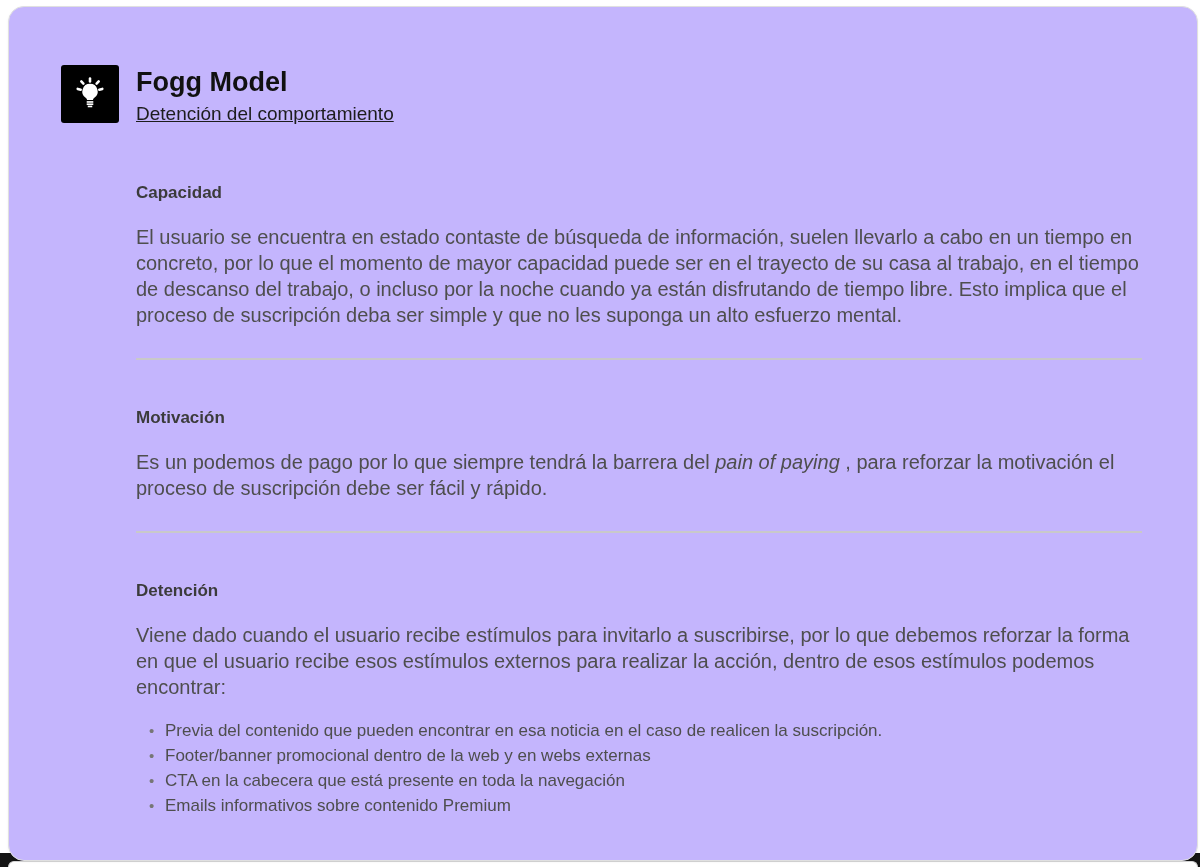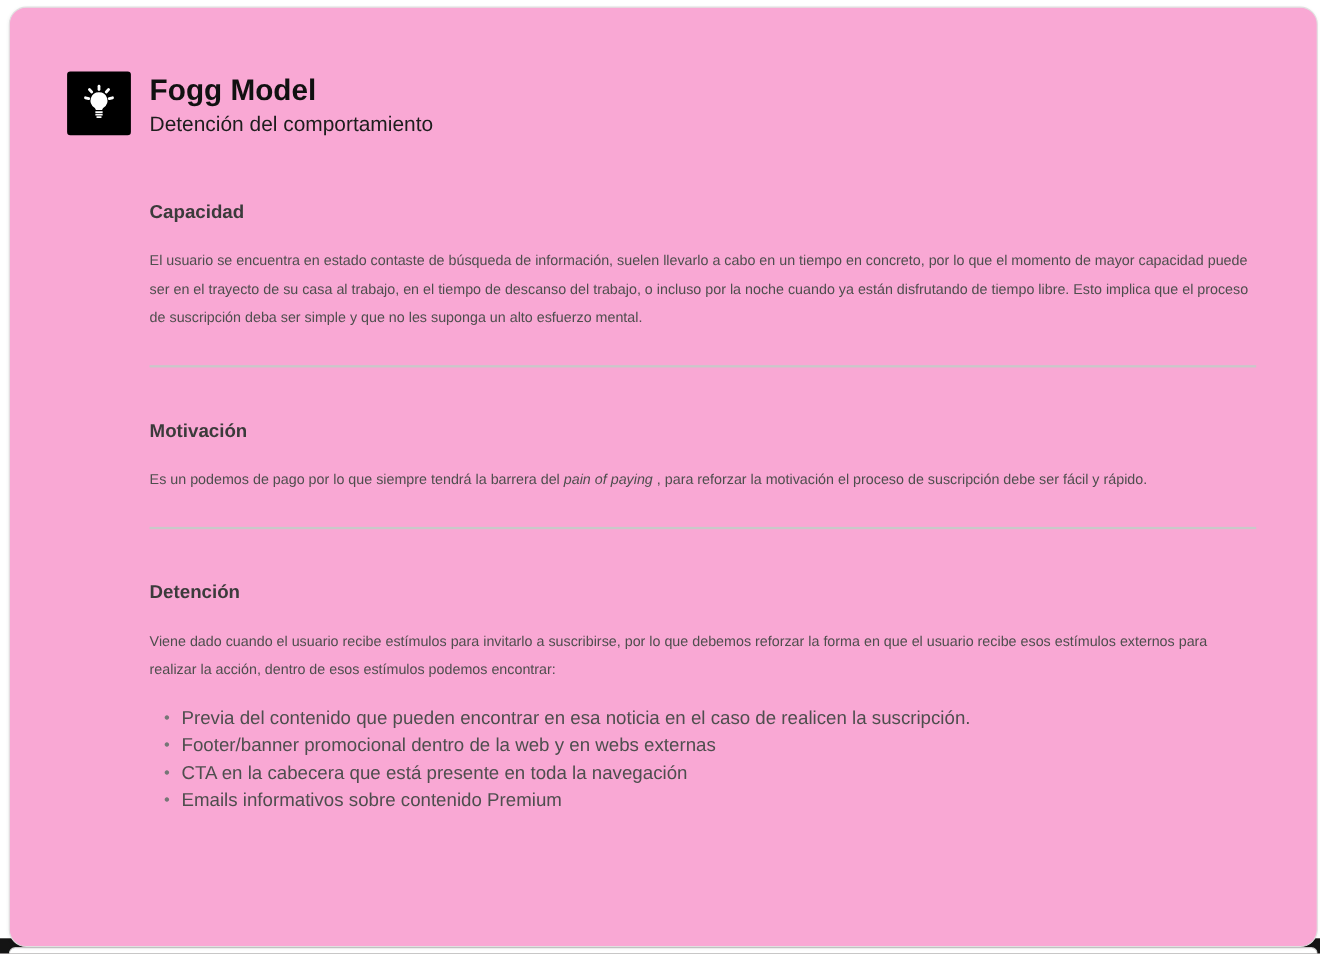--- a/index.html
+++ b/index.html
@@ -22,53 +22,53 @@
   }
   .card-next {
     position: absolute; left: 8px; right: 2px; bottom: 0; height: 5px;
     background: #ffffff;
     border: 1px solid #d6d6d6; border-bottom: none;
     border-radius: 12px 12px 0 0;
     z-index: 2;
   }
   .card {
     position: absolute; left: 8px; top: 6px; right: 2px; bottom: 6px;
-    background: #f9a8d4;
+    background: #c4b5fd;
     border: 1px solid #e0e0e0;
     border-radius: 16px;
     box-shadow: 0 1px 3px rgba(0,0,0,0.05);
     z-index: 3;
     box-sizing: border-box;
   }
   .card-header {
     display: flex; align-items: flex-start; gap: 17px;
     padding: 58px 57px 0 52px;
   }
   .icon-box {
     width: 58px; height: 58px; flex: none;
     background: #000000; border-radius: 3px;
     display: flex; align-items: center; justify-content: center;
   }
   .title-block h1 {
     margin: 2px 0 0; font-size: 27px; line-height: 30px;
     font-weight: 700; color: #111111;
   }
   .subtitle {
-    margin-top: 5px; font-size: 19px; line-height: 24px; color: #1d1d1d;
+    margin-top: 5px; font-size: 19px; line-height: 24px; color: #1d1d1d; text-decoration: underline;
   }
   .content {
     margin-top: 55px;
     padding: 0 55px 0 127px;
   }
   .content h2 {
     margin: 0 0 20px; font-size: 17px; line-height: 23px;
     font-weight: 700; color: #3b3b3b;
   }
   .content p {
-    margin: 0 0 18px; font-size: 13px; line-height: 26px;
+    margin: 0 0 18px; font-size: 20px; line-height: 26px;
     color: #4e4e4e;
   }
   .content p em { font-style: italic; }
   .content hr {
     border: 0; border-top: 2px solid #c9c9c9;
     margin: 30px 0 46px;
   }
   .content ul {
     margin: 16px 0 0; padding: 0 0 0 13px; list-style: none;
   }

